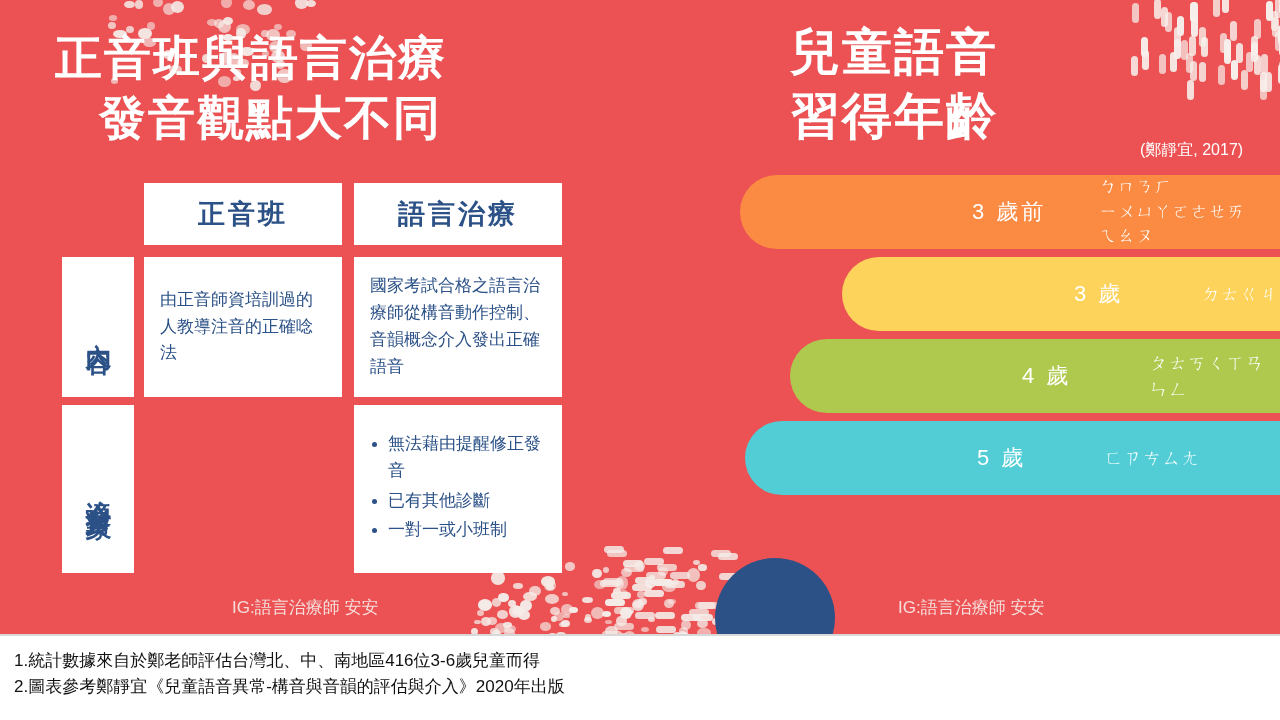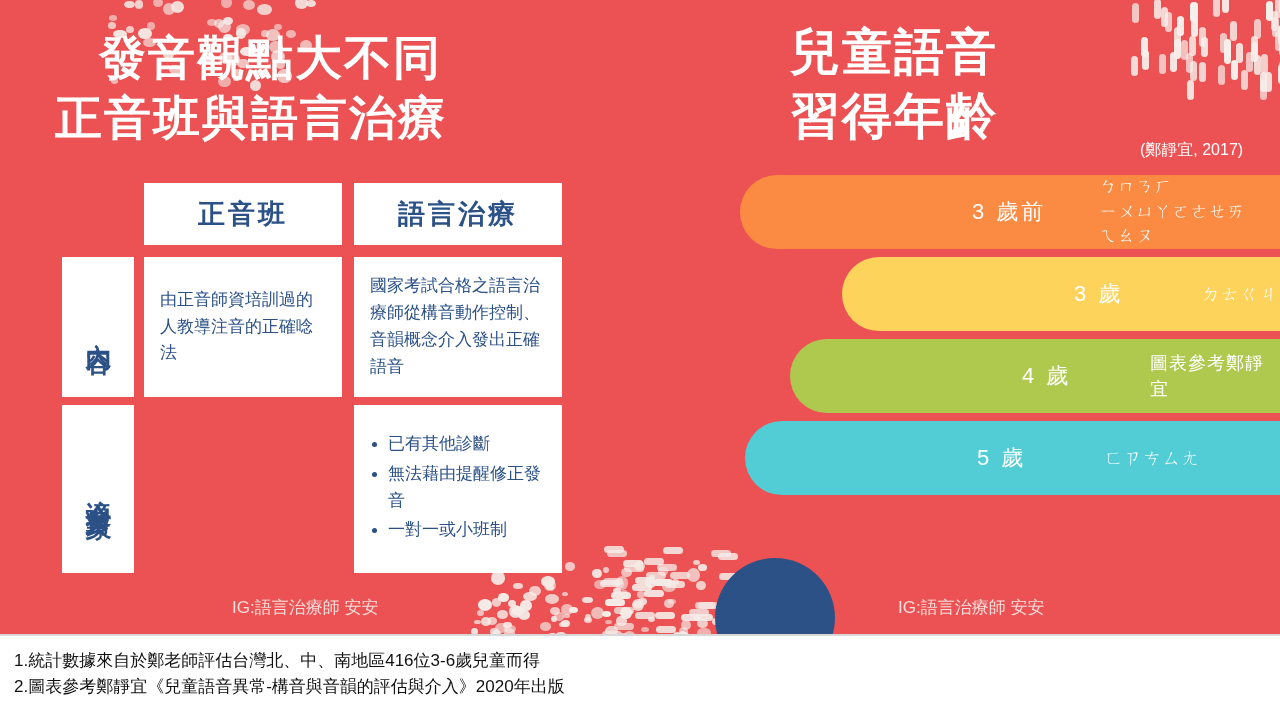--- a/index.html
+++ b/index.html
@@ -450,22 +450,22 @@
         <div class="dash-h" style="left: 716.8px; top: 607.6px; opacity: 0.97;"></div>
         <div class="dash-h" style="left: 643.6px; top: 557.8px; opacity: 0.83;"></div>
         <div class="dash-h" style="left: 606.7px; top: 550.4px; opacity: 0.75;"></div>
         <div class="dash-h" style="left: 656.2px; top: 625.5px; opacity: 0.88;"></div>
         <div class="dash-h" style="left: 602.1px; top: 631.1px; opacity: 0.73;"></div>
         <div class="dash-h" style="left: 614.4px; top: 607px; opacity: 0.73;"></div>
       </div>
     <div class="blob-navy" id="blob-bottom" style="left:715px; top:558px; width:120px; height:120px;"></div>
 
     <div class="title-block" id="title-left">
+      <div class="title-line">正音班與語言治療</div>
       <div class="title-line indent">發音觀點大不同</div>
-      <div class="title-line">正音班與語言治療</div>
     </div>
 
     <div class="title-block" id="title-right">
       <div class="title-line">兒童語音</div>
       <div class="title-line">習得年齡</div>
     </div>
     <div class="citation">(鄭靜宜, 2017)</div>
 
     <div id="compare-table">
       <div class="cell cell-head c-col1 r-head">正音班</div>
@@ -476,41 +476,41 @@
 
       <div class="cell cell-body c-col1 r-content">
         <div class="para">由正音師資培訓過的人教導注音的正確唸法</div>
       </div>
       <div class="cell cell-body c-col2 r-content">
         <div class="para">國家考試合格之語言治療師從構音動作控制、音韻概念介入發出正確語音</div>
       </div>
 
       <div class="cell cell-body c-col2 r-target">
         <ul class="bullets" id="bullets-col2">
+            <li>無法藉由提醒修正發音</li>
             <li>已有其他診斷</li>
-            <li>無法藉由提醒修正發音</li>
             <li>一對一或小班制</li>
           </ul>
       </div>
     </div>
 
     <div id="pyramid">
         <div class="pyr-row multi" style="width: 540px; background: rgb(251, 139, 67); top: 0px;">
           <span class="pyr-age">3 歲前</span>
           <span class="pyr-sounds">ㄅㄇㄋㄏ
 ㄧㄨㄩㄚㄛㄜㄝㄞ
 ㄟㄠㄡ</span>
         </div>
         <div class="pyr-row" style="width: 438px; background: rgb(253, 211, 91); top: 82px;">
           <span class="pyr-age">3 歲</span>
           <span class="pyr-sounds">ㄉㄊㄍㄐ</span>
         </div>
         <div class="pyr-row" style="width: 490px; background: rgb(175, 201, 79); top: 164px;">
           <span class="pyr-age">4 歲</span>
-          <span class="pyr-sounds">圖表參考鄭靜宜</span>
+          <span class="pyr-sounds">ㄆㄊㄎㄑㄒㄢㄣㄥ</span>
         </div>
         <div class="pyr-row" style="width: 535px; background: rgb(82, 205, 214); top: 246px;">
           <span class="pyr-age">5 歲</span>
           <span class="pyr-sounds">ㄈㄗㄘㄙㄤ</span>
         </div>
       </div>
 
     <div class="ig-credit" id="ig-left">IG:語言治療師 安安</div>
     <div class="ig-credit" id="ig-right">IG:語言治療師 安安</div>
   </div>

